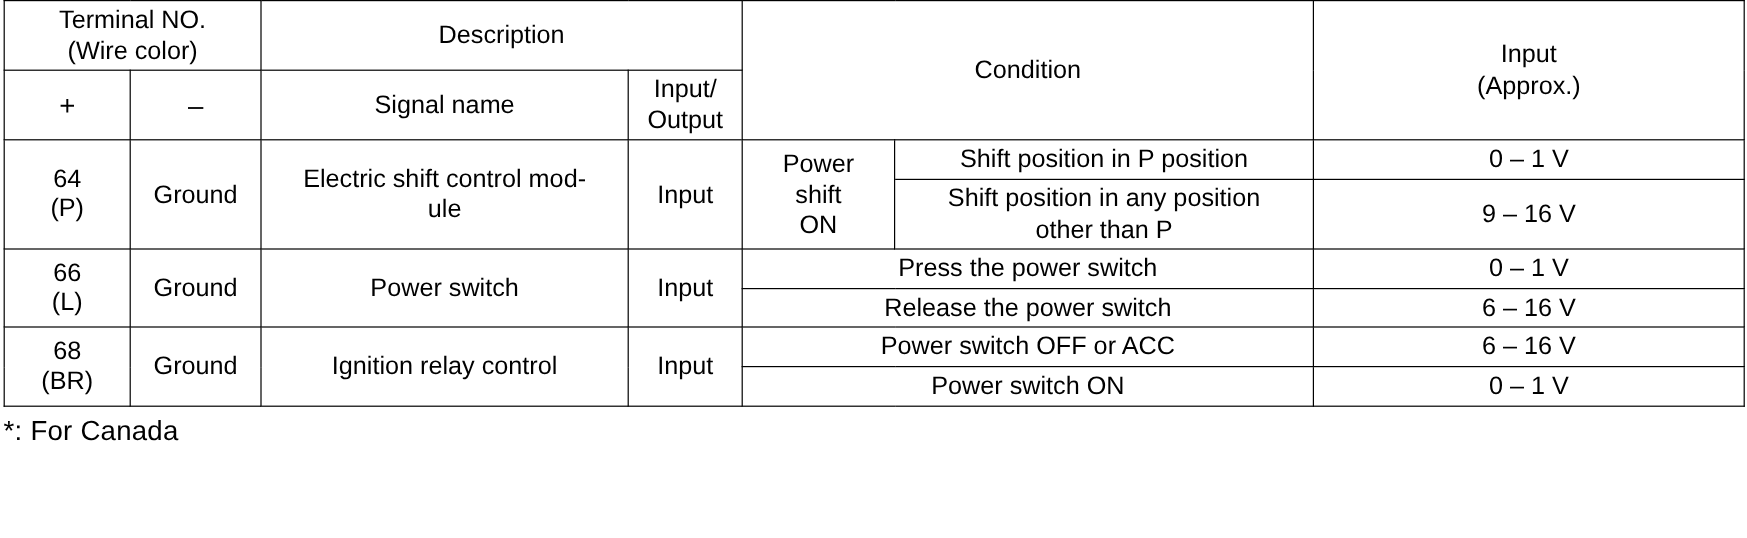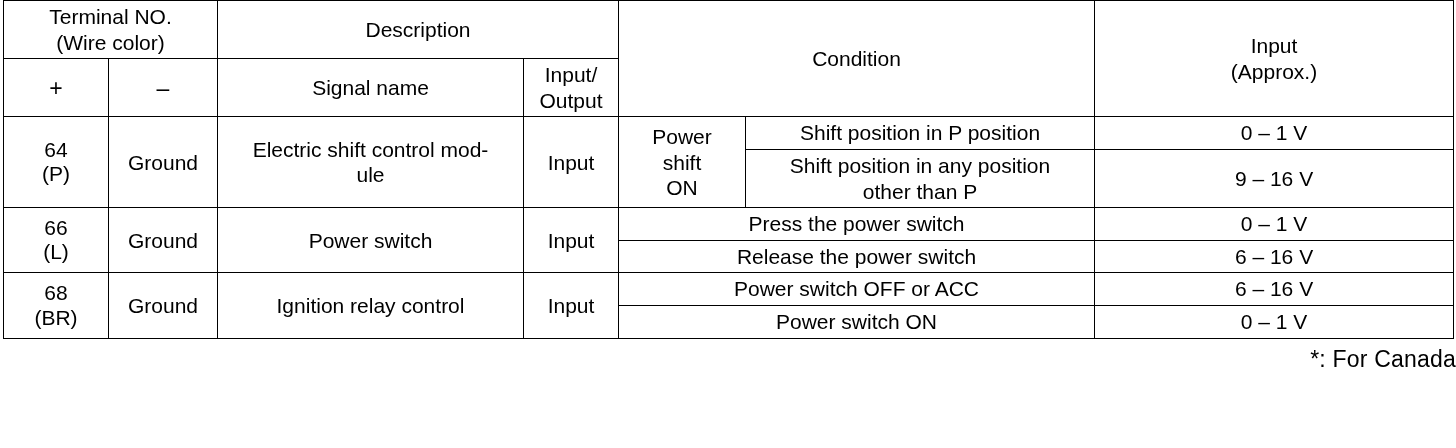--- a/index.html
+++ b/index.html
@@ -58,21 +58,20 @@
   .col-value   { width: 359px; }
 
   .termno {
     line-height: 1.18;
   }
 
   .footnote {
     font-size: 23px;
     margin: 7px 0 0 3px;
     letter-spacing: 0.2px;
-    text-align: right;
   }
 
   .sign {
     font-size: 23px;
   }
 </style>
 </head>
 <body>
 
 <div class="sheet">

